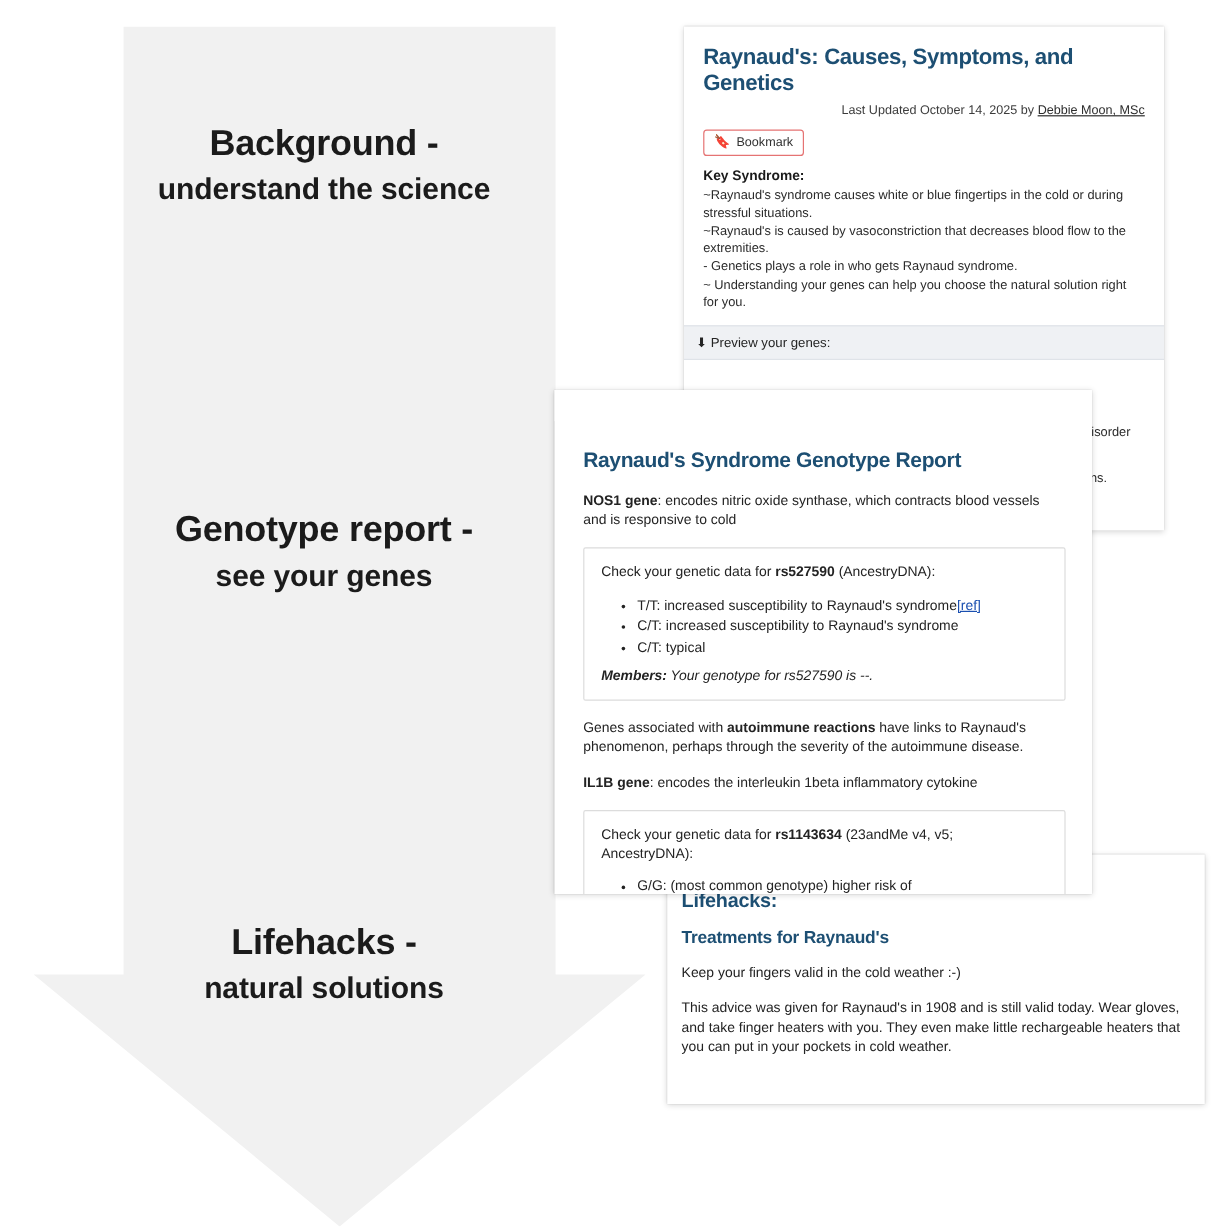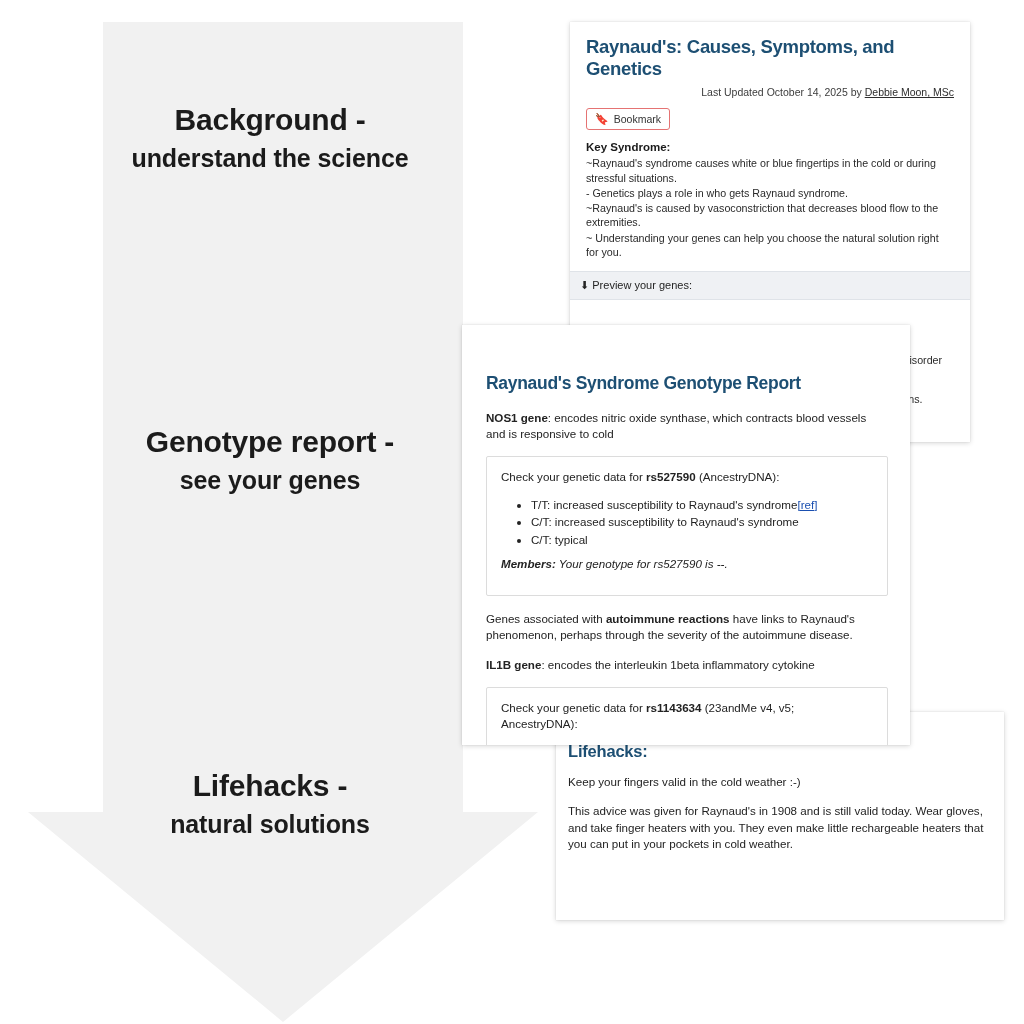--- a/index.html
+++ b/index.html
@@ -144,21 +144,21 @@
   .geno-p {
     font-size: 11.6px;
     line-height: 1.38;
     color: #232323;
     margin: 0 0 14px 0;
   }
   .geno-p b { font-weight: bold; }
   .geno-box {
     border: 1px solid #dcdcdc;
     border-radius: 2px;
-    padding: 12px 14px 25px 14px;
+    padding: 12px 14px 13px 14px;
     margin-bottom: 15px;
     background: #fff;
   }
   .geno-box .box-lead {
     font-size: 11.6px;
     line-height: 1.35;
     margin: 0 0 7px 0;
     color: #232323;
   }
   .geno-box ul {
@@ -244,22 +244,22 @@
     </div>
 
     <div class="bookmark-btn">
       <span class="bm-ico">🔖</span>
       <span>Bookmark</span>
     </div>
 
     <div class="kt-head">Key Syndrome:</div>
     <div class="kt-list">
       <div>~Raynaud's syndrome causes white or blue fingertips in the cold or during stressful situations.</div>
+      <div>~Raynaud's is caused by vasoconstriction that decreases blood flow to the extremities.</div>
       <div>- Genetics plays a role in who gets Raynaud syndrome.</div>
-      <div>~Raynaud's is caused by vasoconstriction that decreases blood flow to the extremities.</div>
       <div>~ Understanding your genes can help you choose the natural solution right for you.</div>
     </div>
   </div>
 
   <div class="preview-bar">
     <span>⬇</span>
     <span>Preview your genes:</span>
   </div>
 
   <div class="article-inner">
@@ -267,20 +267,21 @@
     <div class="art-body">
       <p>Raynaud's Syndrome (or Phenomenon) is an episodic vasospastic disorder that causes decreased blood flow to the extremities.</p>
       <p>Raynaud's can be a primary condition or secondary to other conditions. Secondary Raynaud's is linked with blood vessel diseases.</p>
     </div>
   </div>
 </div>
 
 <div class="card" id="card-lifehacks">
   <div class="lh-inner">
     <div class="lh-title">Lifehacks:</div>
+    <div class="lh-sub">Treatments for Raynaud's</div>
     <p class="lh-p">Keep your fingers valid in the cold weather :-)</p>
     <p class="lh-p">This advice was given for Raynaud's in 1908 and is still valid today. Wear gloves, and take finger heaters with you. They even make little rechargeable heaters that you can put in your pockets in cold weather.</p>
   </div>
 </div>
 
 <div class="card" id="card-genotype">
   <div class="geno-topstrip"></div>
   <div class="geno-inner">
     <div class="geno-title">Raynaud's Syndrome Genotype Report</div>
 

